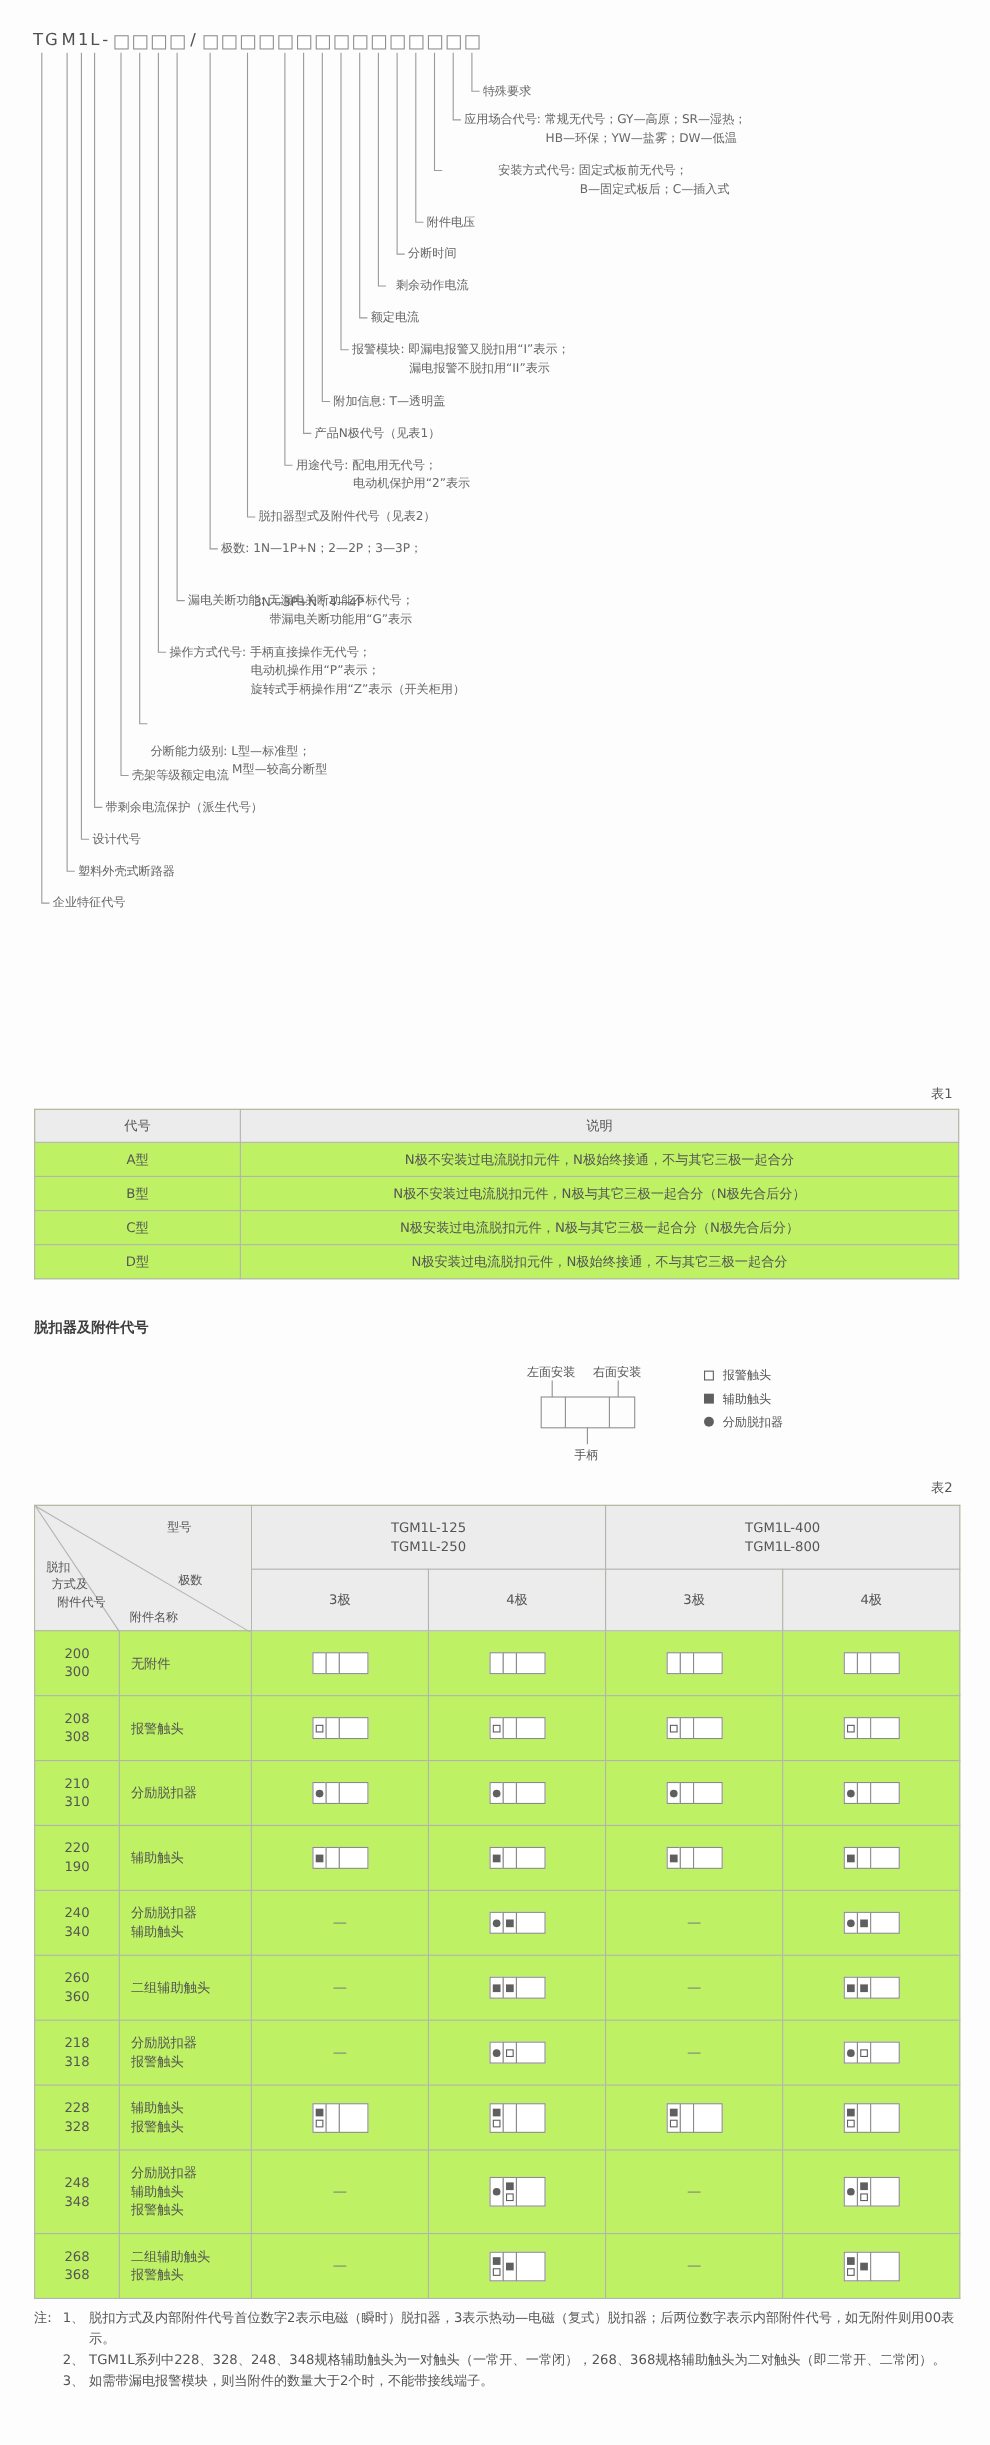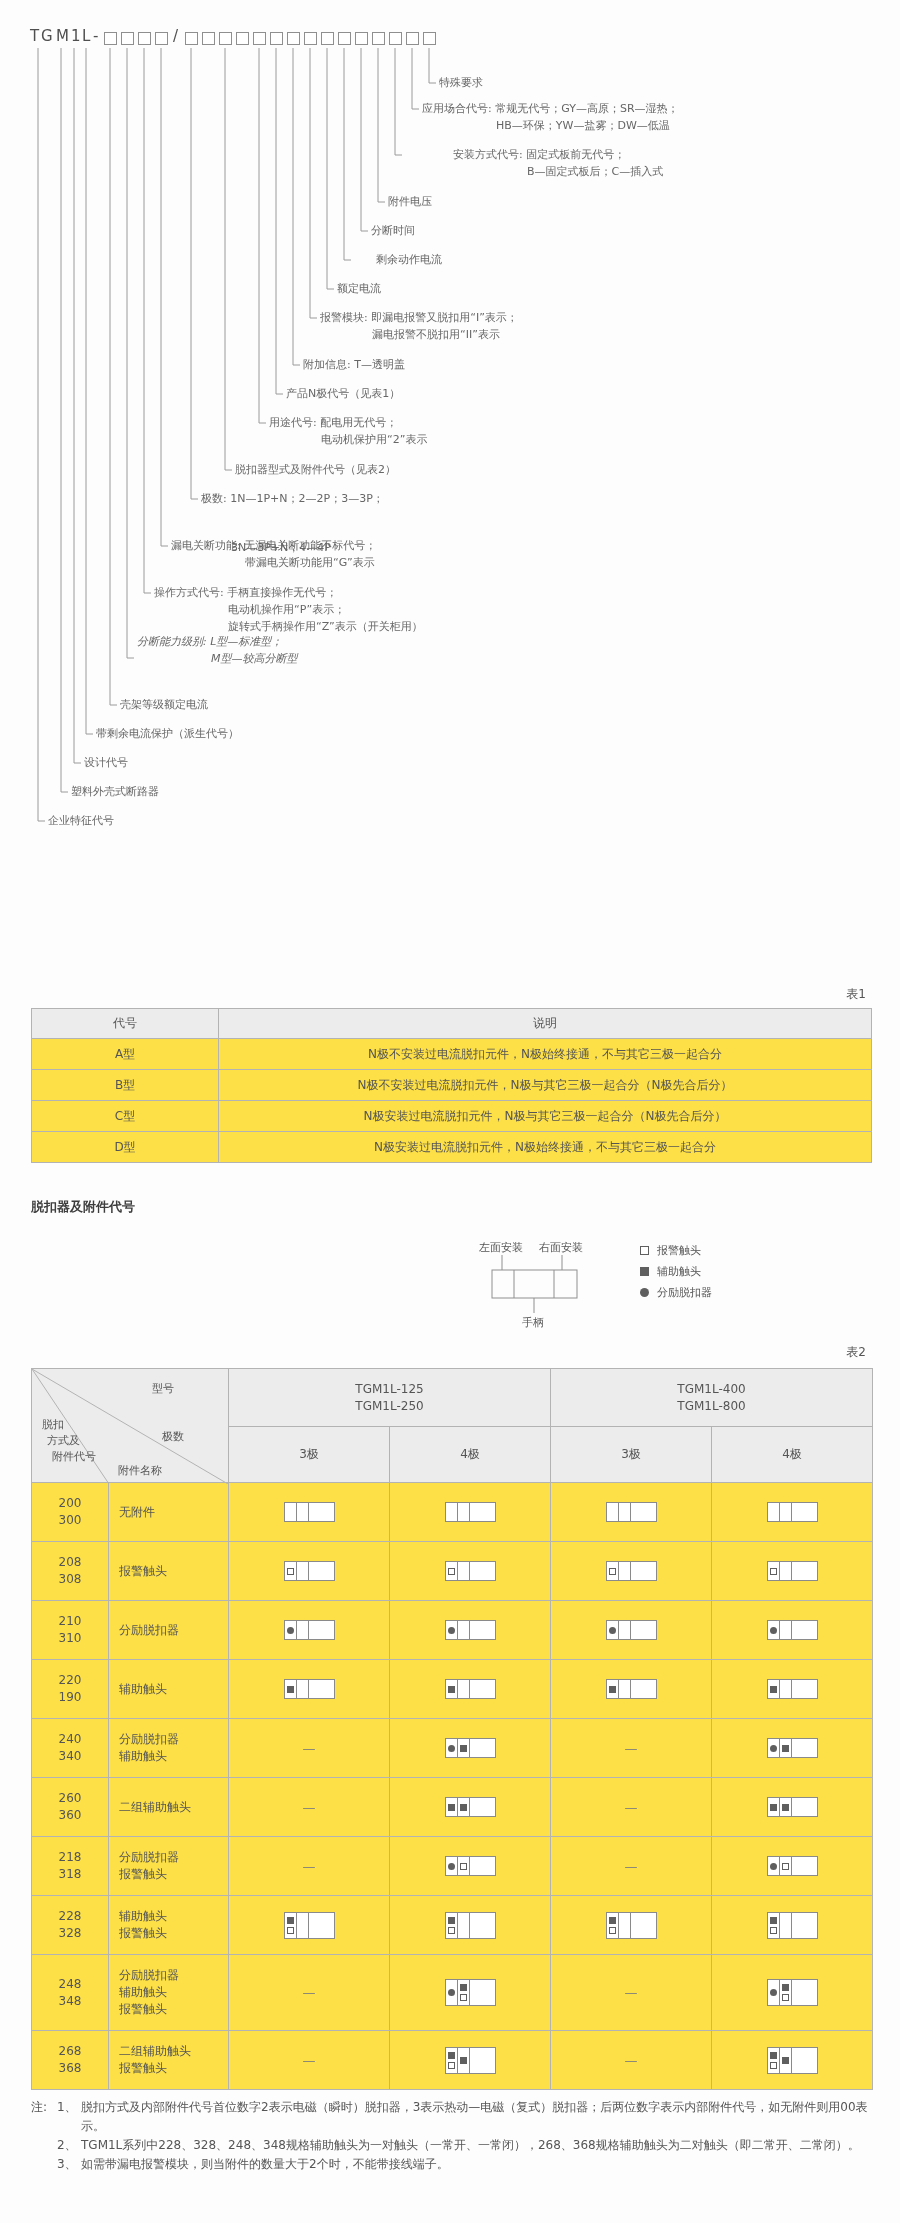--- a/index.html
+++ b/index.html
@@ -8,21 +8,21 @@
 
   
   #code-diagram { position:absolute; left:0; top:0; width:900px; height:860px; }
   #cd-svg { position:absolute; left:0; top:0; }
   #cd-svg path { fill:none; stroke:#9a9a9a; stroke-width:1; }
   .code-char { position:absolute; font-size:15px; color:#4f4f4f; line-height:16px; }
   .code-box { position:absolute; width:13px; height:13px; border:1px solid #8f8f8f; background:#fff; }
   .cd-label { position:absolute; font-size:11px; color:#666; line-height:17px; white-space:nowrap; }
 
   
-  table { position:absolute; border-collapse:collapse; table-layout:fixed; background:#fde047; }
+  table { position:absolute; border-collapse:collapse; table-layout:fixed; background:#bef264; }
   td, th { border:1px solid #b3b3b3; font-size:12px; color:#555; font-weight:normal; vertical-align:middle; }
   .table-tag { position:absolute; right:34px; font-size:12px; color:#555; }
   #table1-tag { top:986px; }
   #table2-tag { top:1344px; }
 
   
   #table1 { left:31px; top:1008px; width:841px; }
   #table1 th { background:#ececec; height:30px; text-align:center; }
   #table1 td { height:31px; text-align:center; padding:2px 6px; }
 
@@ -134,21 +134,21 @@
       <div class="cd-label" style="left: 405px; top: 146px; margin-left: 48px;">
         <div class="cd-line">安装方式代号: 固定式板前无代号；</div>
         <div class="cd-line" style="padding-left: 74px;">B—固定式板后；C—插入式</div>
       </div>
       <div class="cd-label" style="left: 388px; top: 193px;">
         <div class="cd-line">附件电压</div>
       </div>
       <div class="cd-label" style="left: 371px; top: 222px;">
         <div class="cd-line">分断时间</div>
       </div>
-      <div class="cd-label" style="left: 376px; top: 251px;">
+      <div class="cd-label" style="left: 360px; top: 251px;">
         <div class="cd-line">剩余动作电流</div>
       </div>
       <div class="cd-label" style="left: 337px; top: 280px;">
         <div class="cd-line">额定电流</div>
       </div>
       <div class="cd-label" style="left: 320px; top: 309px;">
         <div class="cd-line">报警模块: 即漏电报警又脱扣用“I”表示；</div>
         <div class="cd-line" style="padding-left: 52px;">漏电报警不脱扣用“II”表示</div>
       </div>
       <div class="cd-label" style="left: 303px; top: 356px;">
@@ -170,21 +170,21 @@
       </div>
       <div class="cd-label" style="left: 171px; top: 537px;">
         <div class="cd-line">漏电关断功能: 无漏电关断功能不标代号；</div>
         <div class="cd-line" style="padding-left: 74px;">带漏电关断功能用“G”表示</div>
       </div>
       <div class="cd-label" style="left: 154px; top: 584px;">
         <div class="cd-line">操作方式代号: 手柄直接操作无代号；</div>
         <div class="cd-line" style="padding-left: 74px;">电动机操作用“P”表示；</div>
         <div class="cd-line" style="padding-left: 74px;">旋转式手柄操作用“Z”表示（开关柜用）</div>
       </div>
-      <div class="cd-label" style="left: 137px; top: 633px; font-style: italic;">
+      <div class="cd-label" style="left: 137px; top: 674px;">
         <div class="cd-line">分断能力级别: L型—标准型；</div>
         <div class="cd-line" style="padding-left: 74px;">M型—较高分断型</div>
       </div>
       <div class="cd-label" style="left: 120px; top: 696px;">
         <div class="cd-line">壳架等级额定电流</div>
       </div>
       <div class="cd-label" style="left: 96px; top: 725px;">
         <div class="cd-line">带剩余电流保护（派生代号）</div>
       </div>
       <div class="cd-label" style="left: 84px; top: 754px;">

